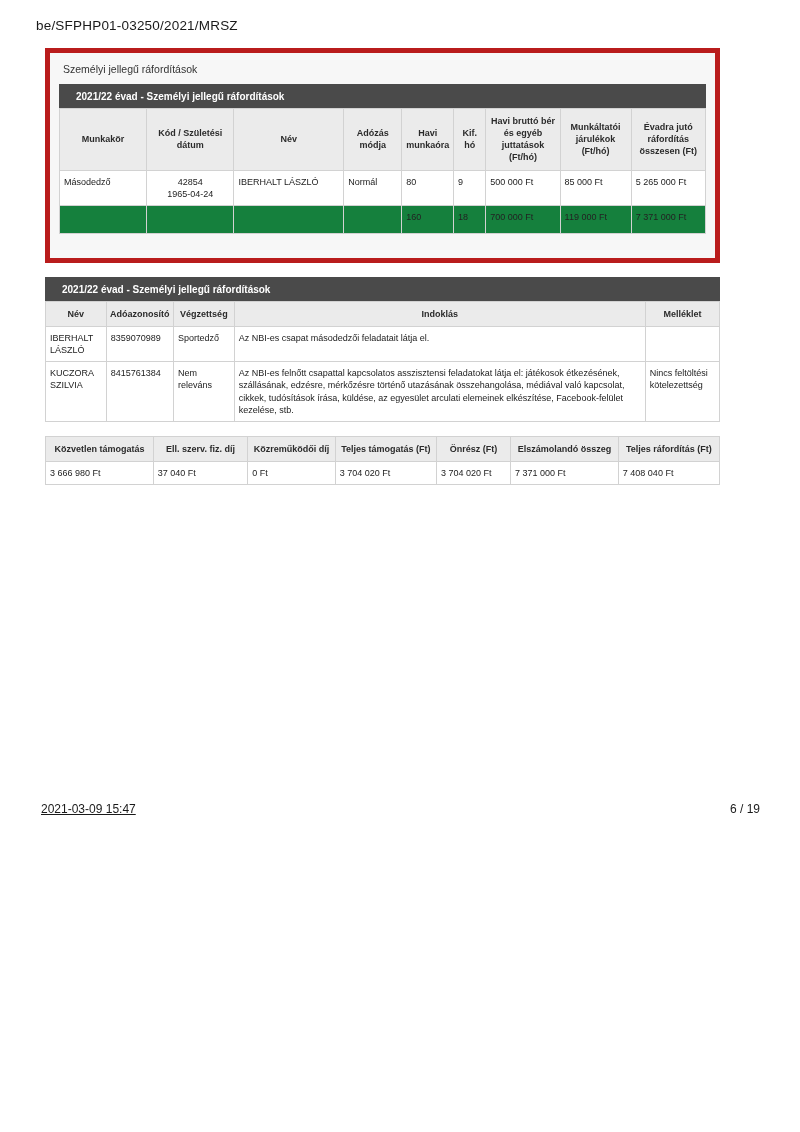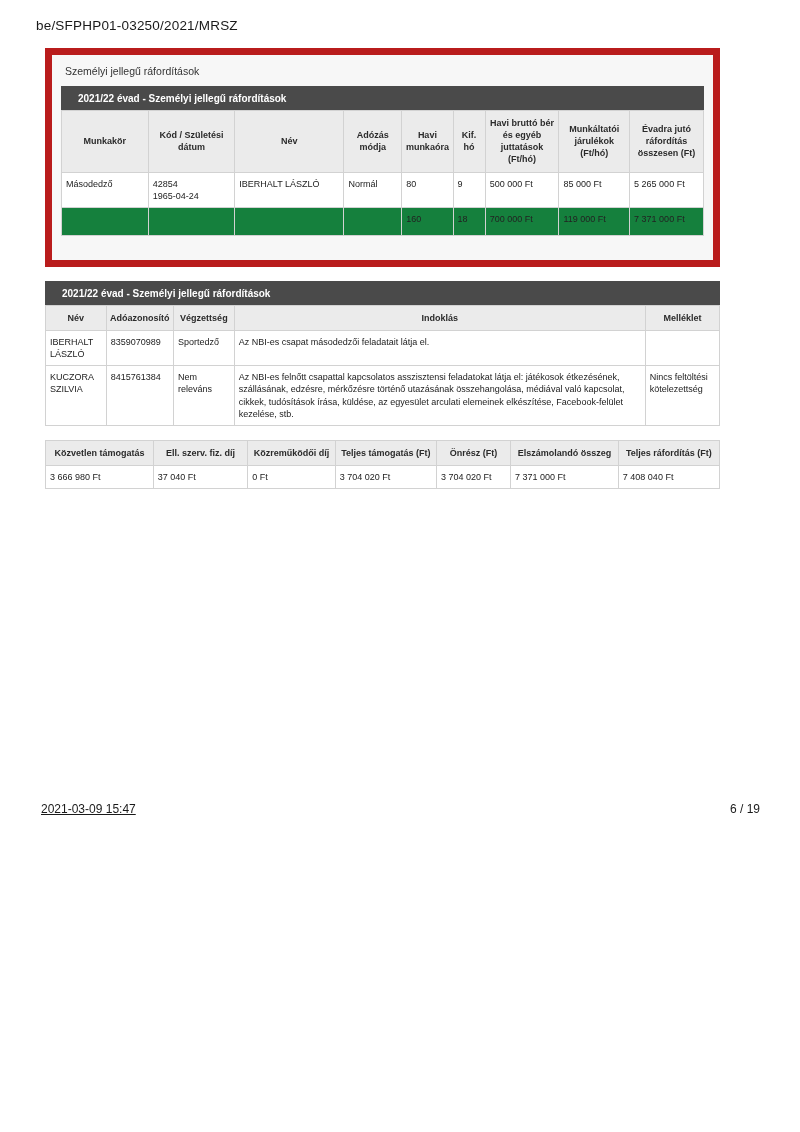--- a/index.html
+++ b/index.html
@@ -28,21 +28,21 @@
   }
   .content {
     position: absolute;
     left: 45px;
     top: 48px;
     width: 675px;
   }
 
   
   .panel {
-    border: 7px solid #b91c1c;
+    border: 5px solid #b91c1c;
     background: #f7f7f7;
     padding: 8px 9px 10px 9px;
     margin-bottom: 14px;
   }
   .panel-title {
     font-size: 10.5px;
     color: #333;
     padding: 2px 2px 9px 4px;
   }
 
@@ -82,21 +82,21 @@
     padding: 6px 3px;
   }
   td { color: #222; }
 
   .t1 td { height: 28px; }
   .t1 tr.total td { background: #15803d; }
 
   .block { margin-bottom: 14px; }
 
   .nowrap { white-space: nowrap; }
-  .cell-multi { white-space: pre-line; }
+  .cell-multi { white-space: pre-line; text-align: center; }
 
   .t2 td { vertical-align: top; }
   .t3 td { font-size: 9px; }
 
   
   .footer-left {
     position: absolute;
     left: 41px;
     bottom: 20px;
     font-size: 12px;

